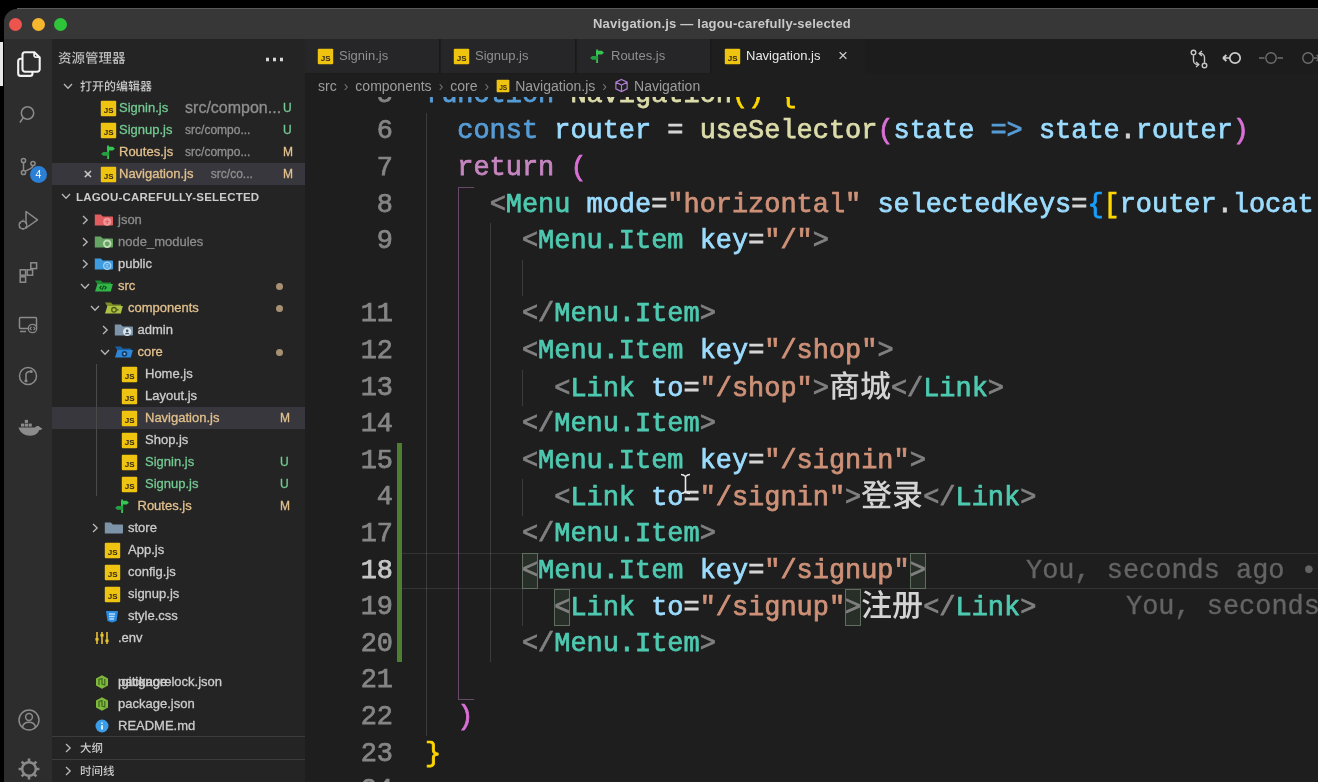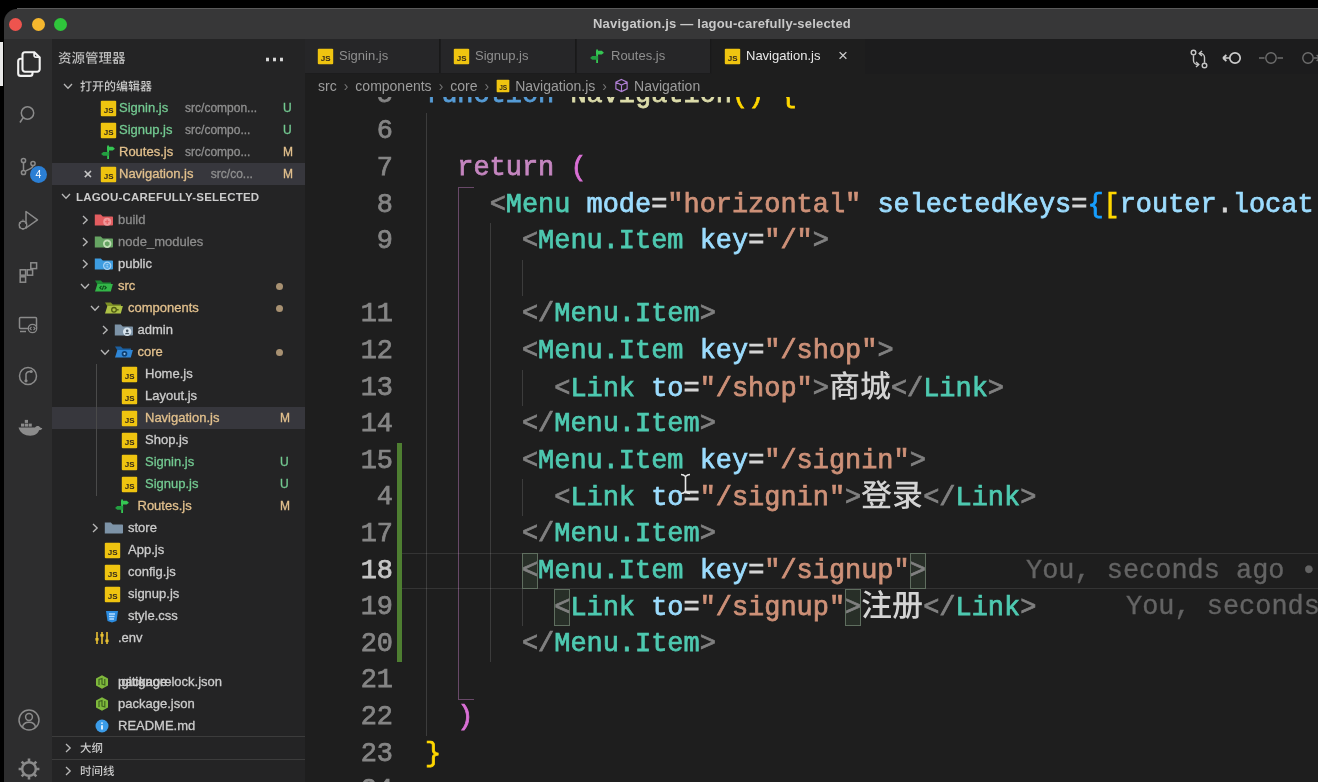--- a/index.html
+++ b/index.html
@@ -166,21 +166,21 @@
         </svg>
       </div>
       <div class="row" style="top:58px">
         <div class="fico" style="left:48px">
           <svg width="17" height="17" viewBox="0 0 17 17">
             <rect x="0.8" y="0.8" width="15.4" height="15.4" rx="1" fill="#efc410"></rect>
             <text x="8.7" y="13.4" font-family="Liberation Sans" font-size="8" font-weight="700" fill="#32281a" text-anchor="middle">JS</text>
           </svg>
         </div>
         <div class="lbl" style="left:67px;color:#73c991">Signin.js</div>
-        <div class="lbl" style="left:67px;color:#8f8f8f;font-size:12px;padding-left:66.05000000000001px">src/compon...</div>
+        <div class="lbl" style="left:67px;color:#8f8f8f;font-size:16px;padding-left:66.05000000000001px">src/compon...</div>
         <div class="badge" style="left:231px;color:#73c991">U</div>
       </div>
       <div class="row" style="top:80px">
         <div class="fico" style="left:48px">
           <svg width="17" height="17" viewBox="0 0 17 17">
             <rect x="0.8" y="0.8" width="15.4" height="15.4" rx="1" fill="#efc410"></rect>
             <text x="8.7" y="13.4" font-family="Liberation Sans" font-size="8" font-weight="700" fill="#32281a" text-anchor="middle">JS</text>
           </svg>
         </div>
         <div class="lbl" style="left:67px;color:#73c991">Signup.js</div>
@@ -223,21 +223,21 @@
             <path d="M6 4 L10.2 8 L6 12" stroke="#b8b8b8" stroke-width="1.3" fill="none"></path>
           </svg>
         </div>
         <div class="fico" style="left:42px">
           <svg width="19" height="16" viewBox="0 0 19 16">
             <path d="M0.8 2.4 H6.8 L8.8 4.4 H18.2 A0.8 0.8 0 0 1 19 5.2 V12.8 A0.8 0.8 0 0 1 18.2 13.6 H0.8 Z" fill="#e25d60"></path>
             <circle cx="13.2" cy="9.8" r="4" fill="#f0989a"></circle>
             <path d="M11 9.8 H15.4 M13.2 7.6 V12" stroke="#e25d60" stroke-width="1.1"></path>
           </svg>
         </div>
-        <div class="lbl" style="left:66px;color:#8c8c8c">build</div>
+        <div class="lbl" style="left:66px;color:#8c8c8c">json</div>
       </div>
       <div class="row" style="top:192px">
         <div class="abs" style="left:25px;top:3px">
           <svg width="16" height="16" viewBox="0 0 16 16">
             <path d="M6 4 L10.2 8 L6 12" stroke="#b8b8b8" stroke-width="1.3" fill="none"></path>
           </svg>
         </div>
         <div class="fico" style="left:42px">
           <svg width="19" height="16" viewBox="0 0 19 16">
             <path d="M0.8 2.4 H6.8 L8.8 4.4 H18.2 A0.8 0.8 0 0 1 19 5.2 V12.8 A0.8 0.8 0 0 1 18.2 13.6 H0.8 Z" fill="#66a463"></path>
@@ -635,21 +635,21 @@
       <div class="guide" style="left:217px;top:272.6px;height:36.6px"></div>
       <div class="guide" style="left:217px;top:382.4px;height:36.6px"></div>
       <div class="guide" style="left:217px;top:492.2px;height:36.6px"></div>
       <div class="abs" style="left:96px;right:0;top:455.6px;height:36.6px;border-top:1px solid rgba(255,255,255,.10);border-bottom:1px solid rgba(255,255,255,.10)"></div>
       <div class="abs" style="left:92px;top:345.8px;width:5px;height:219.6px;background:#4e7e31"></div>
       <div class="abs" style="left:217px;top:455.6px;width:16.2px;height:36.6px;background:rgba(90,130,90,.18);border:1px solid #5f6e5f"></div>
       <div class="abs" style="left:604.8px;top:455.6px;width:16.2px;height:36.6px;background:rgba(90,130,90,.18);border:1px solid #5f6e5f"></div>
       <div class="abs" style="left:249.3px;top:492.2px;width:16.2px;height:36.6px;background:rgba(90,130,90,.18);border:1px solid #5f6e5f"></div>
       <div class="abs" style="left:540.2px;top:492.2px;width:16.2px;height:36.6px;background:rgba(90,130,90,.18);border:1px solid #5f6e5f"></div>
       <div class="cl" style="top:-20.2px"><span class="ln" style="color:#858585">5</span><span class="ct"><span class="k">function</span> <span class="f">Navigation</span><span class="g1">()</span> <span class="g1">{</span></span></div>
-      <div class="cl" style="top:16.4px"><span class="ln" style="color:#858585">6</span></div>
+      <div class="cl" style="top:16.4px"><span class="ln" style="color:#858585">6</span><span class="ct">  <span class="k">const</span> <span class="v">router</span> = <span class="f">useSelector</span><span class="g2">(</span><span class="v">state</span> <span class="k">=&gt;</span> <span class="v">state</span>.<span class="v">router</span><span class="g2">)</span></span></div>
       <div class="cl" style="top:53.0px"><span class="ln" style="color:#858585">7</span><span class="ct">  <span class="m">return</span> <span class="g2">(</span></span></div>
       <div class="cl" style="top:89.6px"><span class="ln" style="color:#858585">8</span><span class="ct">    <span class="a">&lt;</span><span class="tg">Menu</span> <span class="v">mode</span>=<span class="s">"horizontal"</span> <span class="v">selectedKeys</span>=<span class="g3">{</span><span class="g1">[</span><span class="v">router</span>.<span class="v">locat</span></span></div>
       <div class="cl" style="top:126.2px"><span class="ln" style="color:#858585">9</span><span class="ct">      <span class="a">&lt;</span><span class="tg">Menu.Item</span> <span class="v">key</span>=<span class="s">"/"</span><span class="a">&gt;</span></span></div>
       <div class="cl" style="top:199.4px"><span class="ln" style="color:#858585">11</span><span class="ct">      <span class="a">&lt;/</span><span class="tg">Menu.Item</span><span class="a">&gt;</span></span></div>
       <div class="cl" style="top:236.0px"><span class="ln" style="color:#858585">12</span><span class="ct">      <span class="a">&lt;</span><span class="tg">Menu.Item</span> <span class="v">key</span>=<span class="s">"/shop"</span><span class="a">&gt;</span></span></div>
       <div class="cl" style="top:272.6px"><span class="ln" style="color:#858585">13</span><span class="ct">        <span class="a">&lt;</span><span class="tg">Link</span> <span class="v">to</span>=<span class="s">"/shop"</span><span class="a">&gt;</span><svg style="display:inline-block;vertical-align:-5.5px;height:31px" width="62.0" height="31.0" viewBox="0 0 2000 1000" fill="#d4d4d4">
             <g transform="translate(0,880) scale(1,-1)">
               <path d="M433 825C445 800 457 770 468 742H58V661H337L269 638C288 604 312 557 324 526H111V-82H202V449H805V12C805 -3 799 -8 783 -8C768 -9 710 -9 653 -7C665 -27 676 -57 680 -79C764 -79 816 -78 849 -66C882 -54 893 -34 893 11V526H676C699 559 724 599 747 638L645 659C631 620 604 567 580 526H339L416 555C404 582 378 627 358 661H944V742H575C563 774 544 815 527 849ZM552 394C616 346 703 280 746 239L802 303C757 342 669 405 606 449ZM396 439C350 394 279 346 220 312C232 294 253 251 259 236C275 246 292 258 309 271V-2H389V42H687V278H319C370 317 424 364 463 407ZM389 210H609V109H389Z"></path>
             </g>
             <g transform="translate(1000,880) scale(1,-1)">

